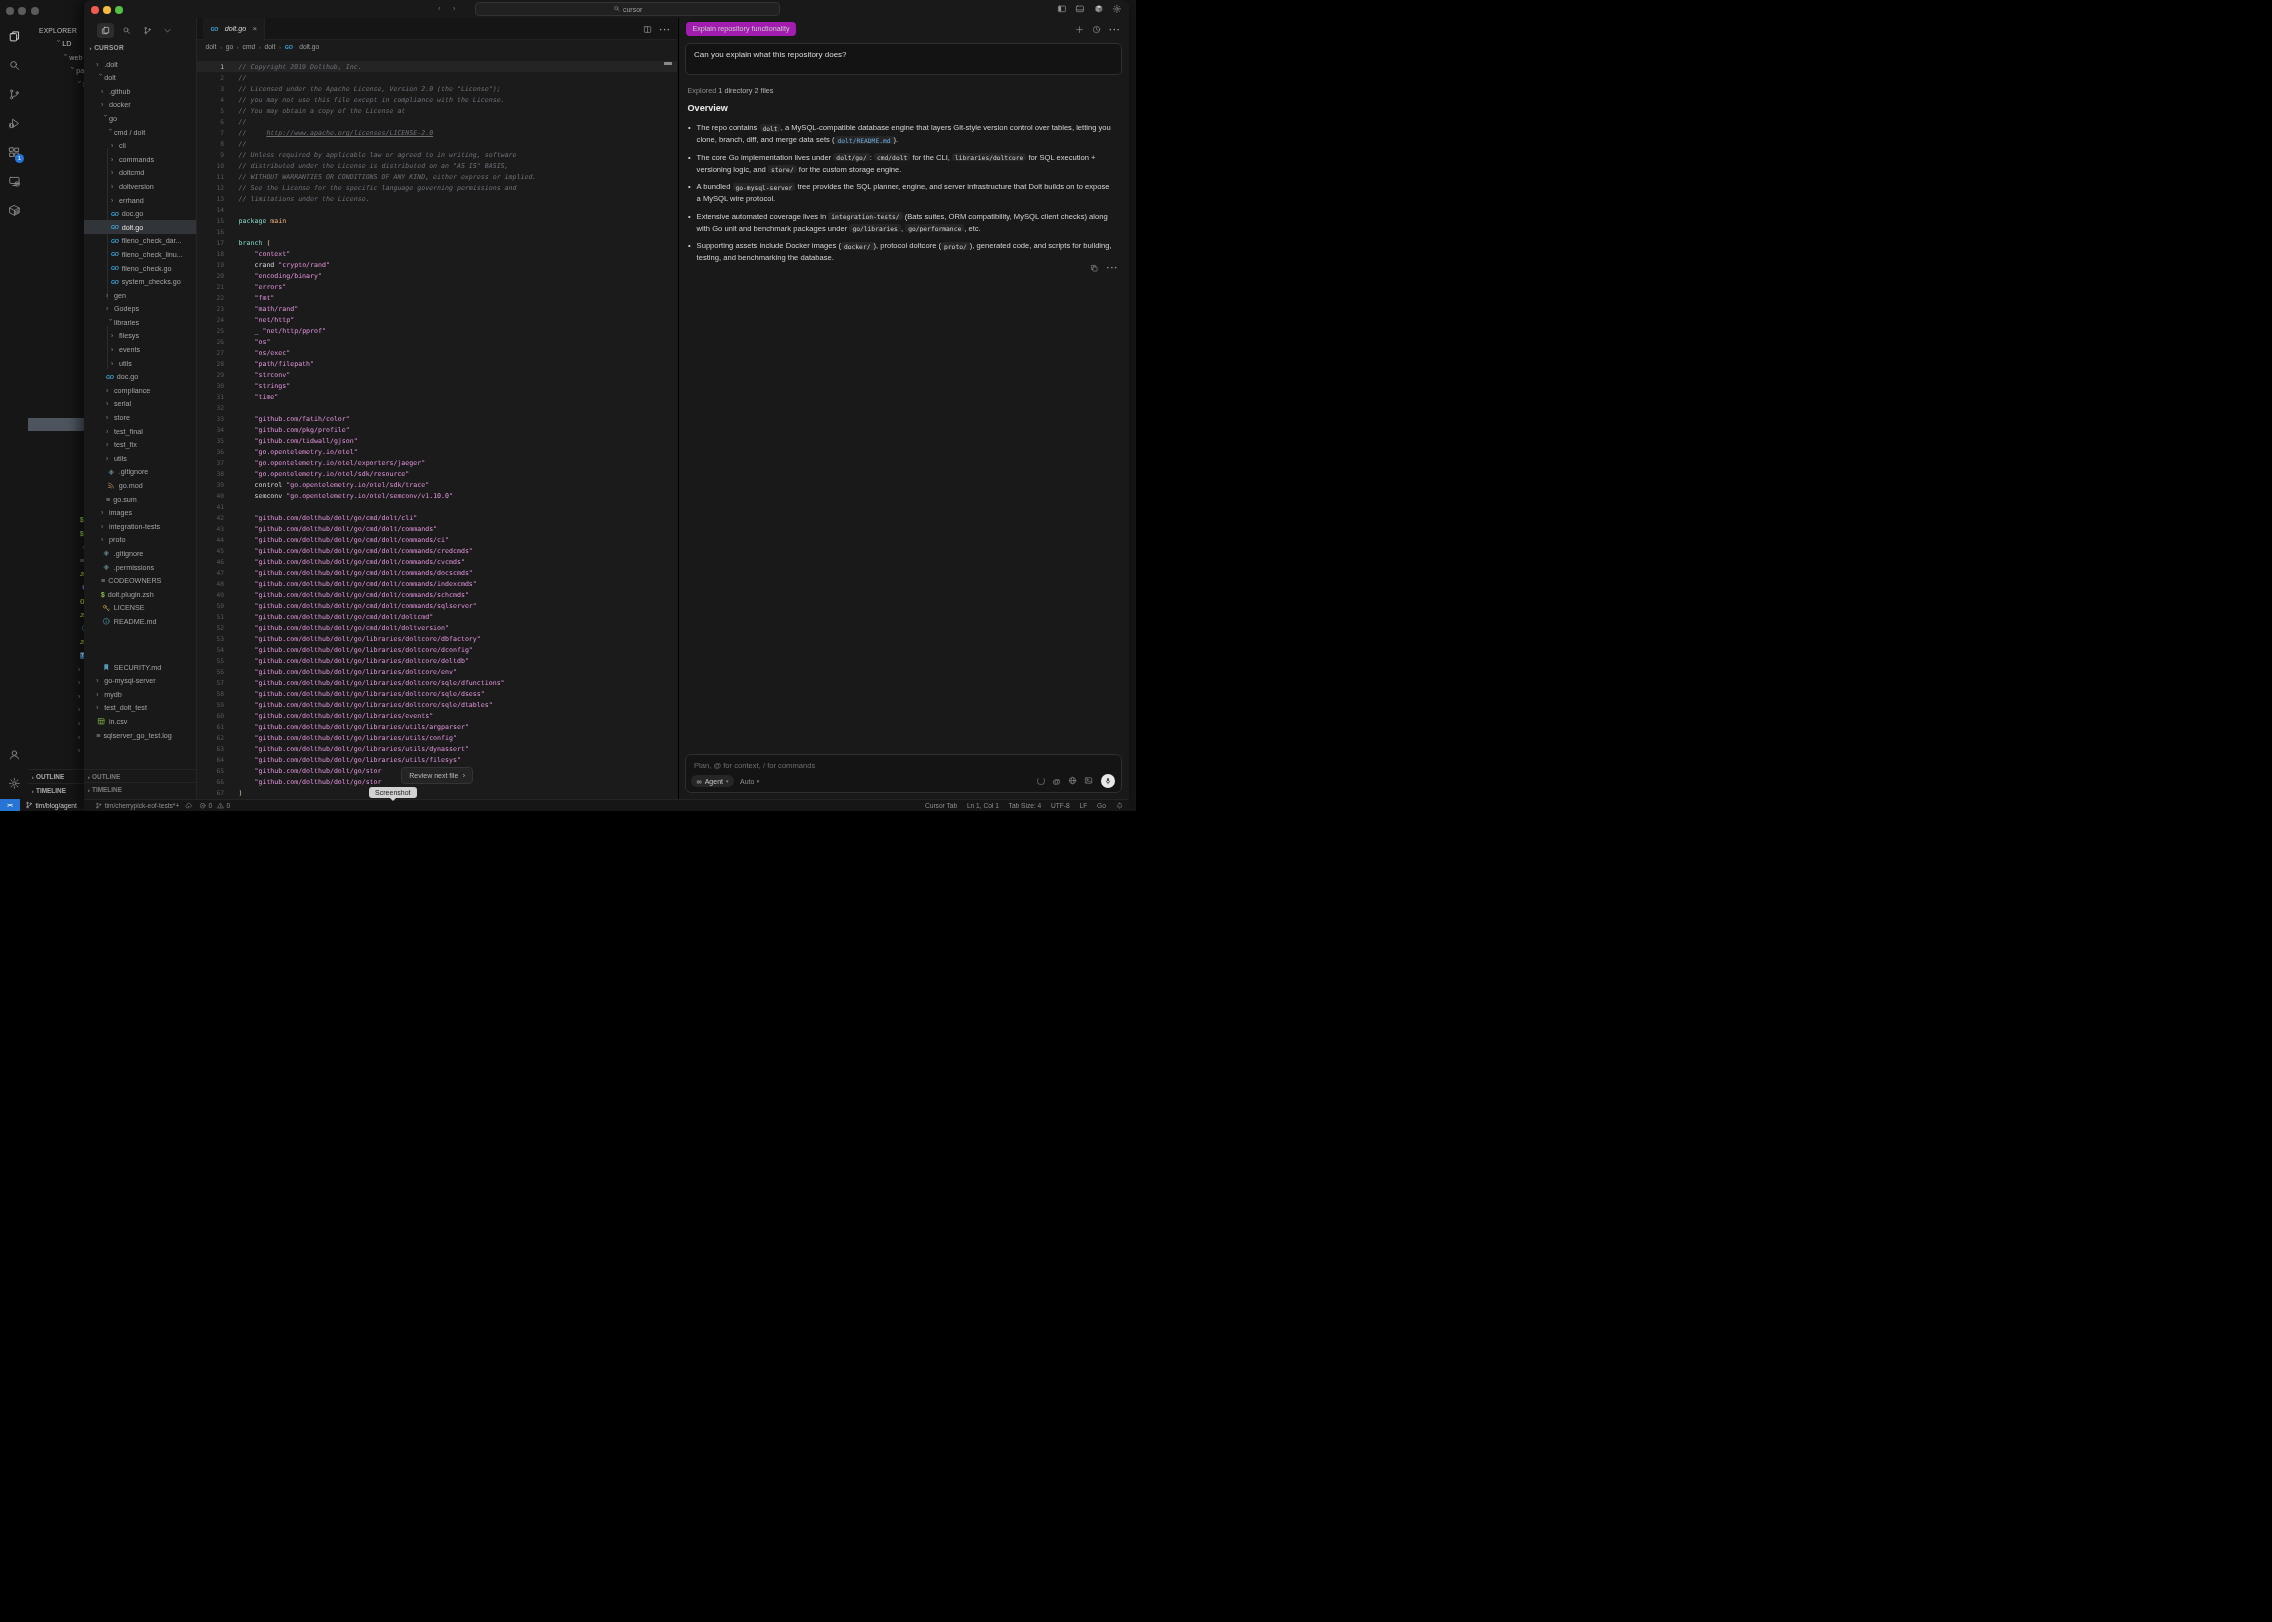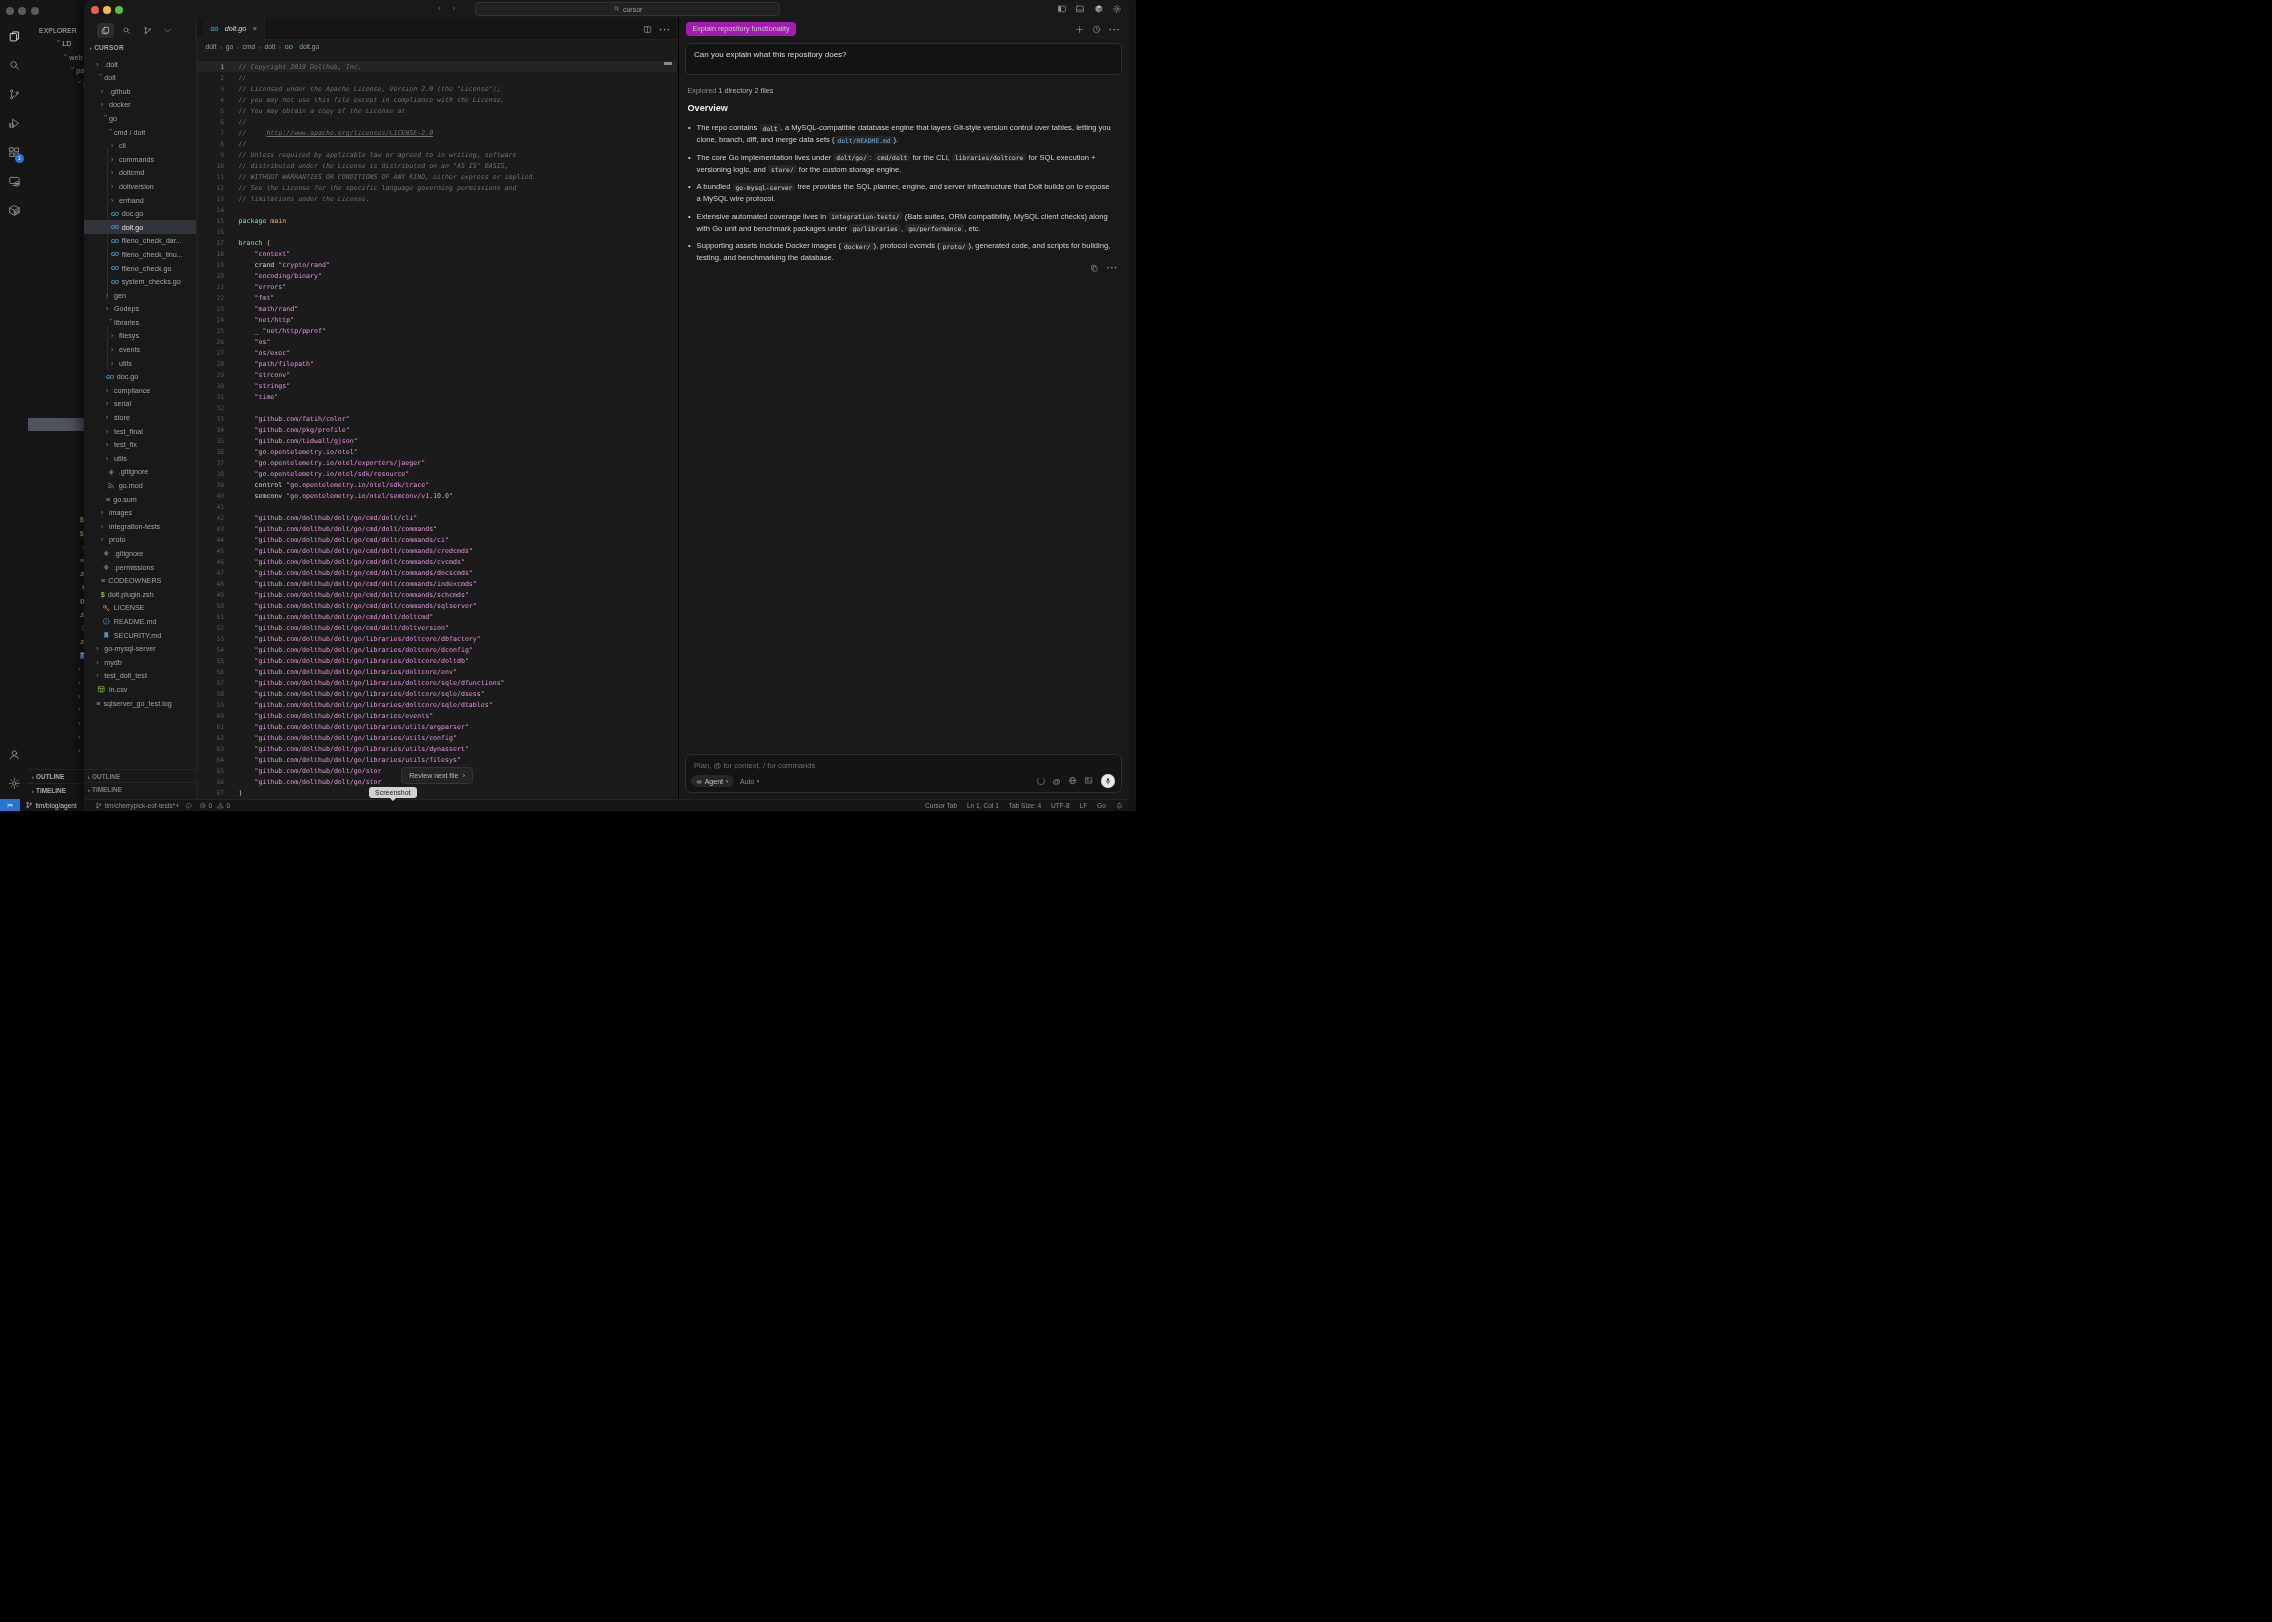--- a/index.html
+++ b/index.html
@@ -792,21 +792,21 @@
           </div>
           <div class="srow" style="padding-left: 17px;">
             <span class="bicon" style="color:#519aba;">
               <svg viewBox="0 0 16 16" fill="none" stroke="currentColor" stroke-width="1.1" stroke-linecap="round" stroke-linejoin="round">
                 <circle cx="8" cy="8" r="5.6"></circle>
                 <path d="M8 7.4v3.4M8 5v.3"></path>
               </svg>
             </span>
             <span>README.md</span>
           </div>
-          <div class="srow" style="padding-left: 17px;">
+          <div class="srow" style="padding-left: 17px; margin-top: 32px;">
             <span class="bicon" style="color:#519aba;">
               <svg viewBox="0 0 16 16">
                 <path d="M4.4 2.2h7.2v11.6L8 10.9l-3.6 2.9z" fill="currentColor"></path>
               </svg>
             </span>
             <span>SECURITY.md</span>
           </div>
           <div class="srow" style="padding-left: 12.2px;">
             <span class="chev ">›</span>
             <span>go-mysql-server</span>
@@ -973,21 +973,21 @@
           </span>
         </div>
       <div id="user-msg">Can you explain what this repository does?</div>
       <div id="explored"><span>Explored</span> <b>1 directory 2 files</b></div>
       <div id="overview-h">Overview</div>
       <ul id="bullets">
           <li><span>The repo contains </span><span class="icode">dolt</span><span>, a MySQL-compatible database engine that layers Git-style version control over tables, letting you clone, branch, diff, and merge data sets (</span><span class="icode lnk">dolt/README.md</span><span>).</span></li>
           <li><span>The core Go implementation lives under </span><span class="icode">dolt/go/</span><span>: </span><span class="icode">cmd/dolt</span><span> for the CLI, </span><span class="icode">libraries/doltcore</span><span> for SQL execution + versioning logic, and </span><span class="icode">store/</span><span> for the custom storage engine.</span></li>
           <li><span>A bundled </span><span class="icode">go-mysql-server</span><span> tree provides the SQL planner, engine, and server infrastructure that Dolt builds on to expose a MySQL wire protocol.</span></li>
           <li><span>Extensive automated coverage lives in </span><span class="icode">integration-tests/</span><span> (Bats suites, ORM compatibility, MySQL client checks) along with Go unit and benchmark packages under </span><span class="icode">go/libraries</span><span>, </span><span class="icode">go/performance</span><span>, etc.</span></li>
-          <li><span>Supporting assets include Docker images (</span><span class="icode">docker/</span><span>), protocol cvcmds (</span><span class="icode">proto/</span><span>), generated code, and scripts for building, testing, and benchmarking the database.</span></li>
+          <li><span>Supporting assets include Docker images (</span><span class="icode">docker/</span><span>), protocol doltcore (</span><span class="icode">proto/</span><span>), generated code, and scripts for building, testing, and benchmarking the database.</span></li>
         </ul>
       <div id="resp-actions">
           <span style="display:inline-flex;align-items:center">
             <svg viewBox="0 0 16 16" fill="none" stroke="currentColor" stroke-width="1.1" stroke-linecap="round" stroke-linejoin="round">
               <rect x="5.4" y="5.4" width="8" height="8" rx="1.2"></rect>
               <path d="M10.6 5.4V3.6a1 1 0 0 0-1-1H3.6a1 1 0 0 0-1 1v6a1 1 0 0 0 1 1h1.8"></path>
             </svg>
           </span>
           <span style="display:inline-flex;align-items:center">
             <span style="font-weight:700;letter-spacing:0.6px">···</span>

